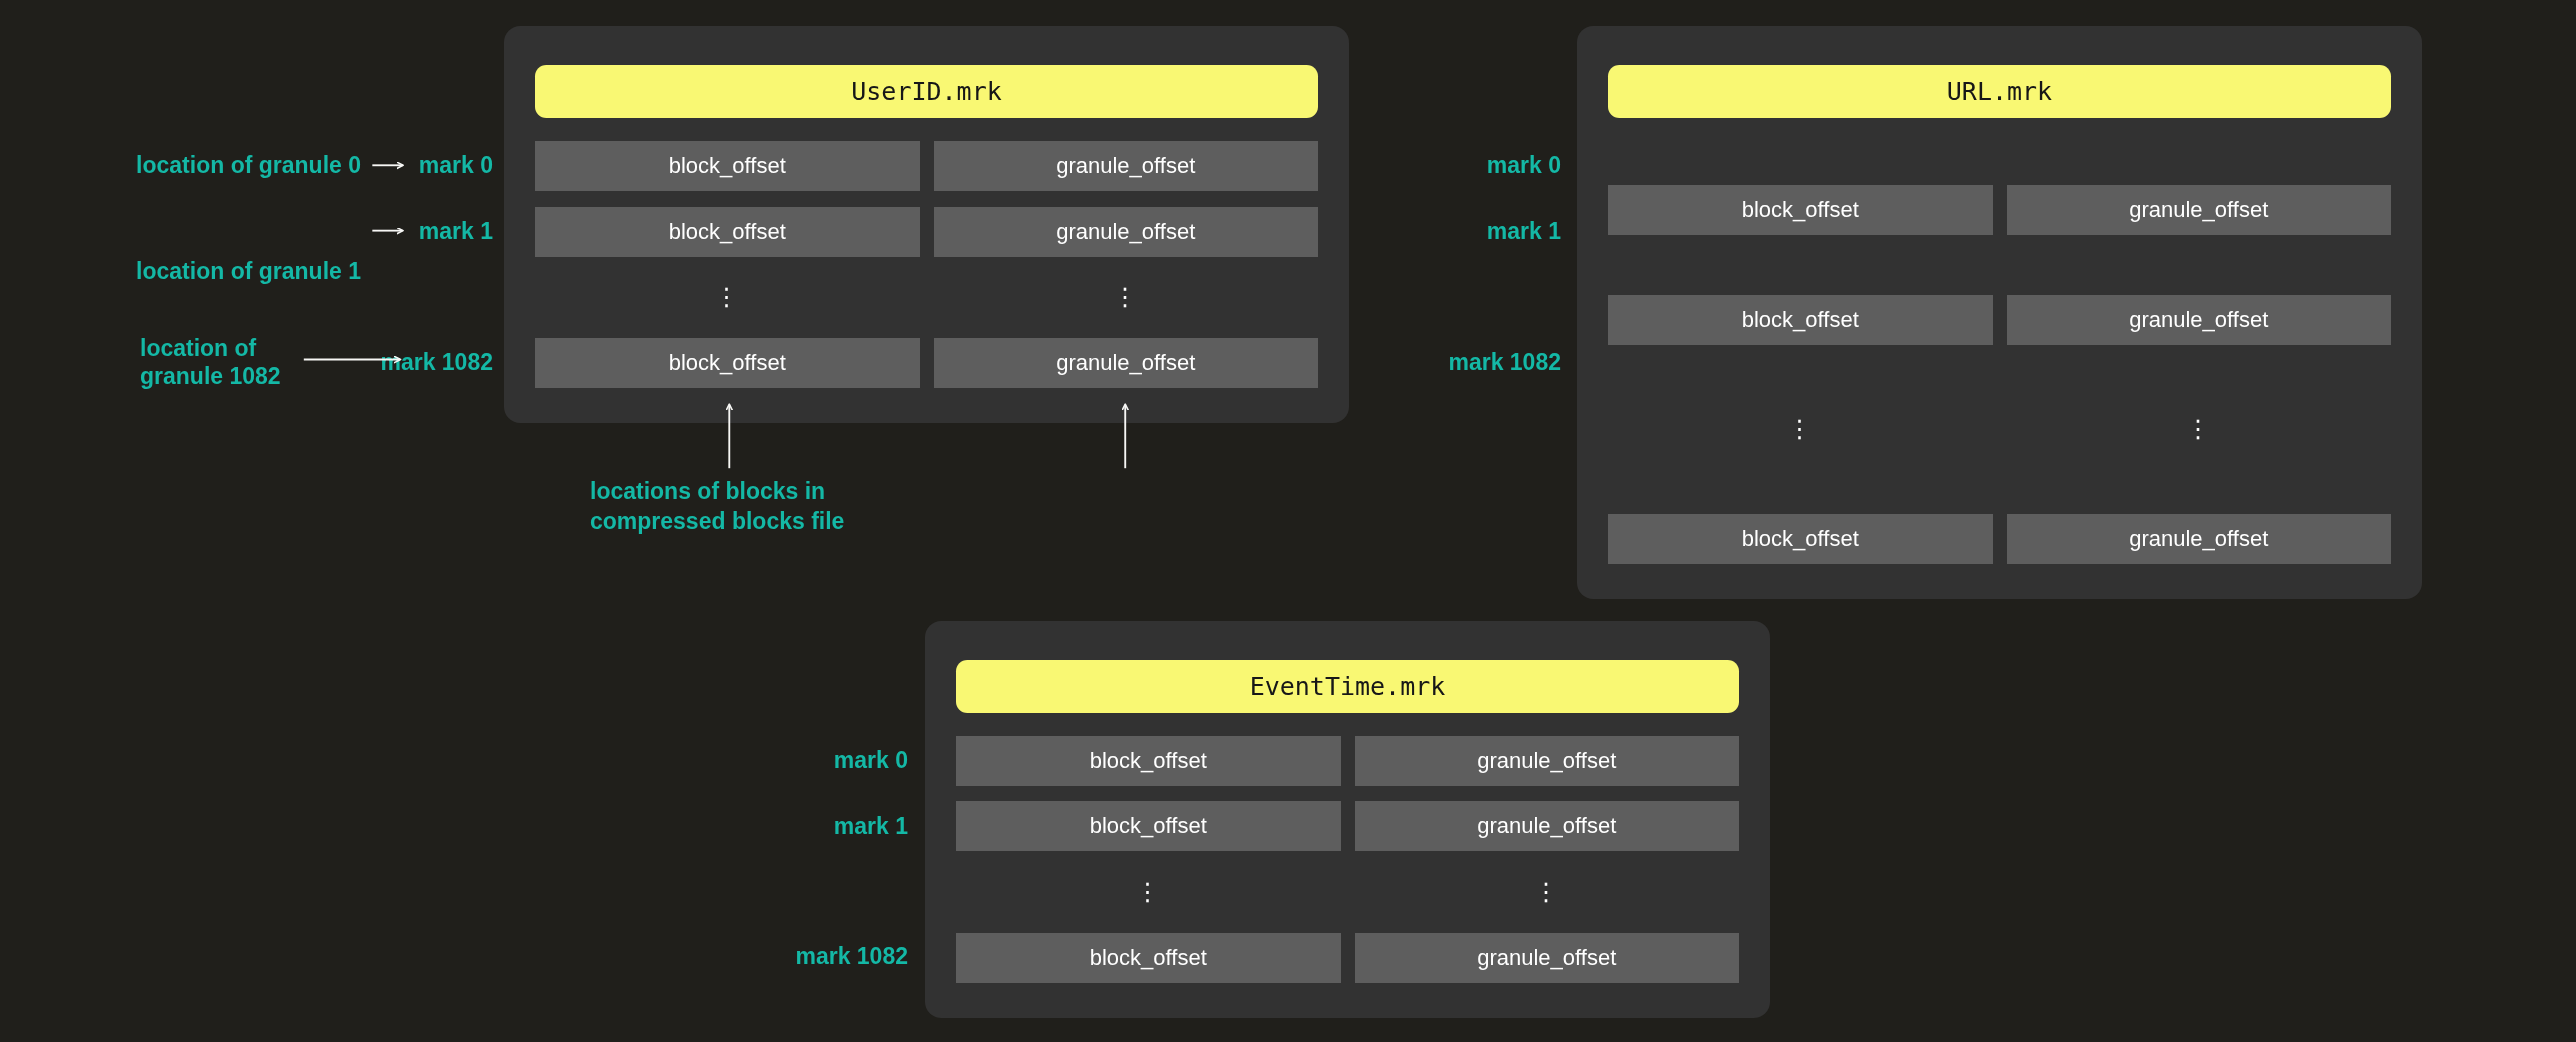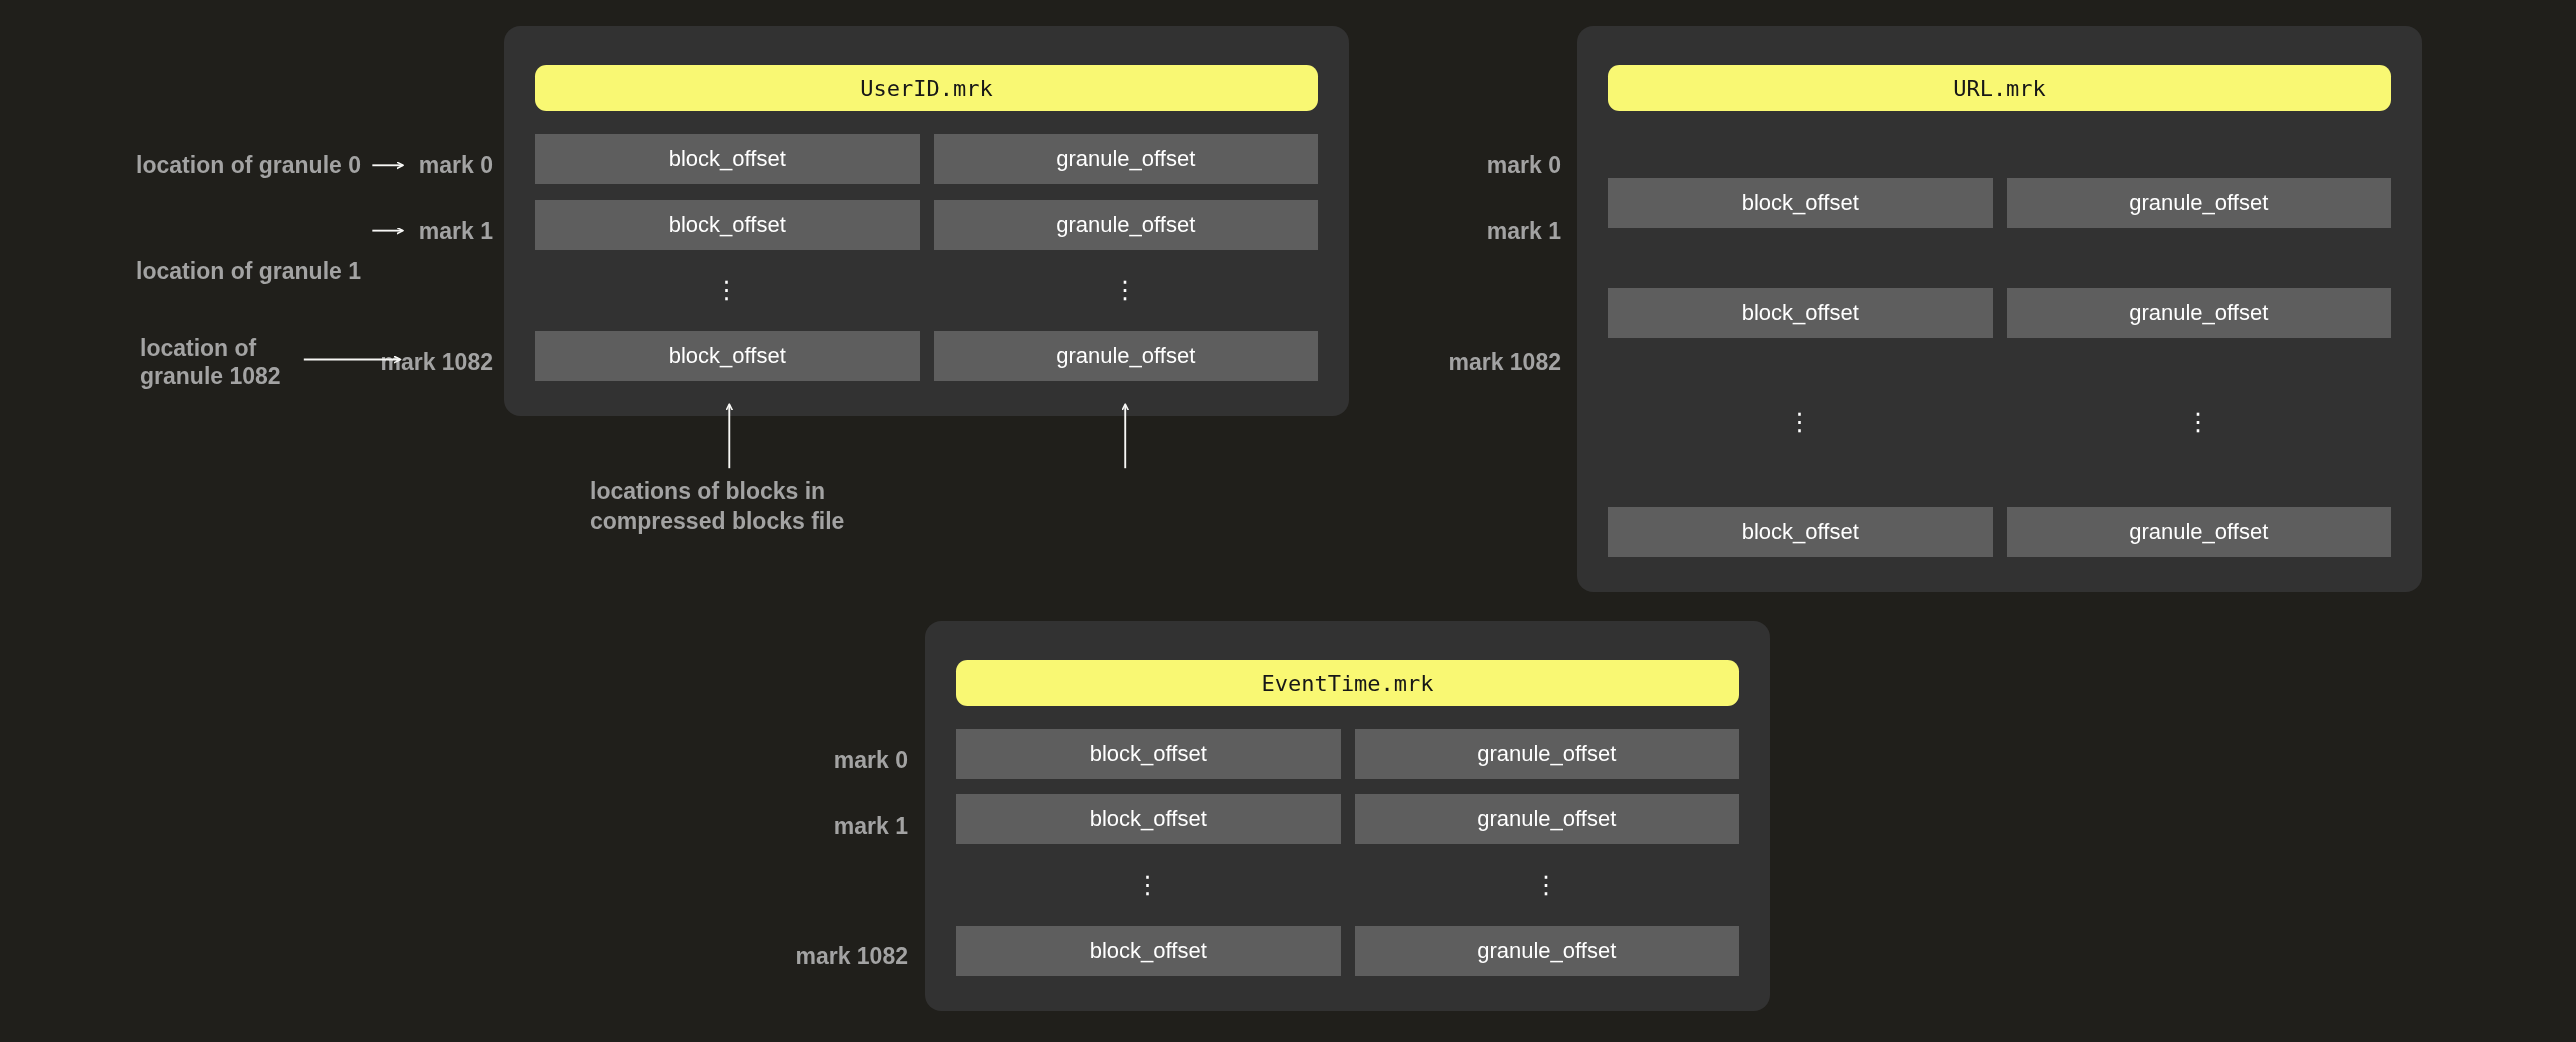--- a/index.html
+++ b/index.html
@@ -21,29 +21,29 @@
     padding: 39px 31px 35px 31px;
     box-sizing: border-box;
     display: flex;
     flex-direction: column;
   }
   #panel-userid    { left: 504px;  top: 26.4px;  }
   #panel-url       { left: 1577px; top: 26.4px; gap: 44px;  }
   #panel-eventtime { left: 925px; top: 621px; }
 
   .panel-header {
-    height: 46px;
+    height: 53px;
     border-radius: 11.3px;
     background: #f9f873;
     color: #171717;
     display: flex;
     align-items: center;
     justify-content: center;
     font-family: "DejaVu Sans Mono", "Liberation Mono", monospace;
-    font-size: 22px;
+    font-size: 25px;
     margin-bottom: 22.6px;
     flex: 0 0 auto;
   }
   .row {
     display: flex;
     gap: 14px;
     height: 50px;
     margin-bottom: 15.7px;
     flex: 0 0 auto;
   }
@@ -67,21 +67,21 @@
     align-items: center;
     justify-content: center;
     font-family: "DejaVu Sans Mono", "Liberation Mono", monospace;
     font-size: 24px;
     letter-spacing: 1.3px;
   }
 
   
   .mark-label, .loc-label, .note-label {
     position: absolute;
-    color: #a3a3a3;
+    color: #14b8a6;
     font-weight: 700;
     font-size: 23px;
     line-height: 28px;
     white-space: nowrap;
   }
   .mark-label { text-align: right; }
   .loc-label  { text-align: right; }
   .loc-label.two-line { text-align: left; white-space: normal; width: 264px; }
   .note-label { white-space: normal; width: 327px; line-height: 30px; }
 

